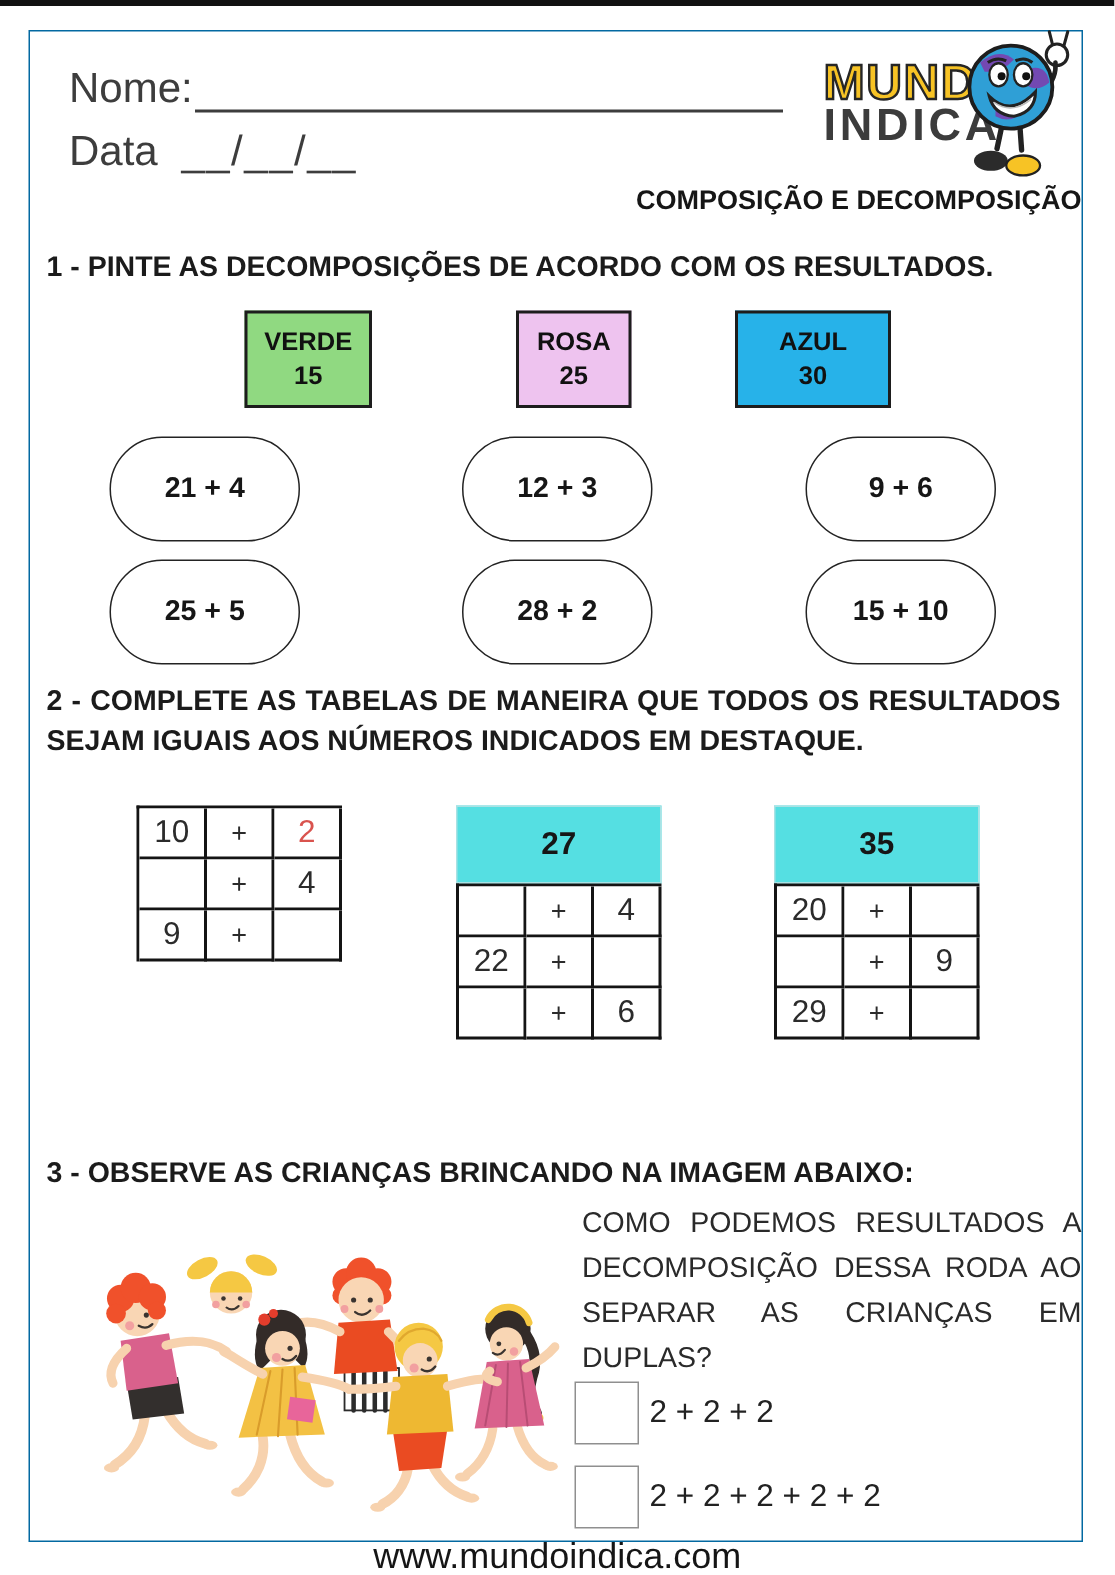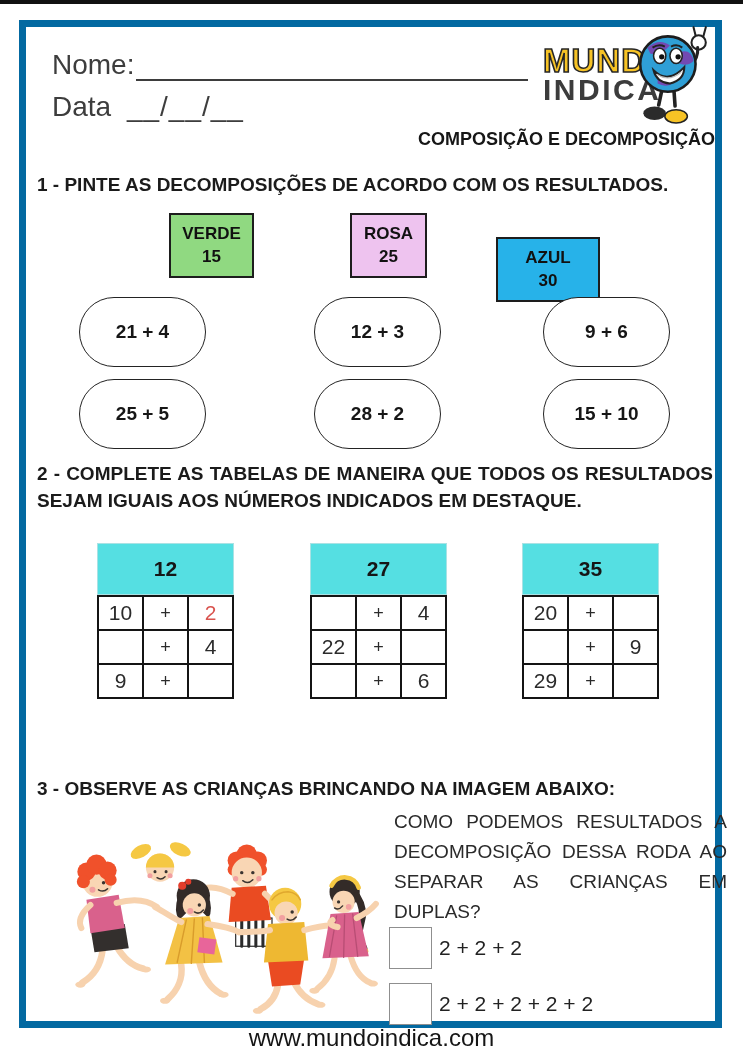--- a/index.html
+++ b/index.html
@@ -6,21 +6,21 @@
   html,body { background:#ffffff; }
   body {
     width:743px; height:1050px; position:relative; overflow:hidden;
     font-family:"Liberation Sans","DejaVu Sans",sans-serif; color:#1d1d1d;
   }
   .sheet { position:relative; width:743px; height:1050px; background:#fff; }
   .top-bar { position:absolute; left:0; top:0; width:743px; height:4px; background:#111; }
 
   .frame {
     position:absolute; left:19px; top:20px; width:703px; height:1008px;
-    border:7px solid #0369a1; background:#fff;
+    border:1px solid #0369a1; background:#fff;
   }
 
   
   .name-row { position:absolute; left:26px; top:18px; font-size:28px; font-weight:400; color:#3d3d3d; display:flex; align-items:flex-end; }
   .name-line { display:inline-block; width:392px; height:36px; border-bottom:2.5px solid #3d3d3d; margin-left:2px; }
   .date-row { position:absolute; left:26px; top:64px; font-size:28px; font-weight:400; color:#3d3d3d; }
   .date-blanks { margin-left:8px; letter-spacing:1px; }
 
   .logo { position:absolute; top:2px; right:4px; width:168px; height:104px; }
   .logo-text { position:absolute; left:0; top:16px; display:flex; flex-direction:column; line-height:0.95; font-weight:700; }
@@ -36,21 +36,21 @@
   .s3h { top:751px; left:11px; font-size:19px; }
   .jline { display:block; text-align:justify; text-align-last:justify; }
   .jline.last { text-align-last:left; }
 
   
   .cbox { position:absolute; top:186px; height:65px; border:2px solid #1d1d1d;
           display:flex; flex-direction:column; align-items:center; justify-content:center;
           font-weight:700; font-size:17px; line-height:1.35; color:#111; }
   .cbox.green { left:143px; width:85px; background:#90d981; }
   .cbox.pink  { left:324px; width:77px; background:#eec3ef; }
-  .cbox.blue  { left:470px; width:104px; background:#27b2e9;margin-top:24px; }
+  .cbox.blue  { left:470px; width:104px; background:#27b2e9; }
 
   .oval { position:absolute; width:127px; height:70px; border:1.6px solid #232323; border-radius:35px;
           background:#fff; display:flex; align-items:center; justify-content:center;
           font-weight:700; font-size:19px; color:#161616; }
   .o00 { left:53px;  top:270px; } .o01 { left:288px; top:270px; } .o02 { left:517px; top:270px; }
   .o10 { left:53px;  top:352px; } .o11 { left:288px; top:352px; } .o12 { left:517px; top:352px; }
 
   
   .wtable { position:absolute; top:516px; width:137px; }
   .t1 { left:71px; } .t2 { left:284px; } .t3 { left:496px; }
@@ -147,21 +147,20 @@
     <div class="oval o10">25 + 5</div>
     <div class="oval o11">28 + 2</div>
     <div class="oval o12">15 + 10</div>
 
     <div class="h s2h">
       <span class="jline">2 - COMPLETE AS TABELAS DE MANEIRA QUE TODOS OS RESULTADOS</span>
       <span class="jline last">SEJAM IGUAIS AOS NÚMEROS INDICADOS EM DESTAQUE.</span>
     </div>
 
     <div class="wtable t1">
-      <div class="thead">12</div>
       <div class="tgrid">
         <div class="cell">10</div>
         <div class="cell op">+</div>
         <div class="cell red">2</div>
         <div class="cell"></div>
         <div class="cell op">+</div>
         <div class="cell">4</div>
         <div class="cell">9</div>
         <div class="cell op">+</div>
         <div class="cell"></div>

